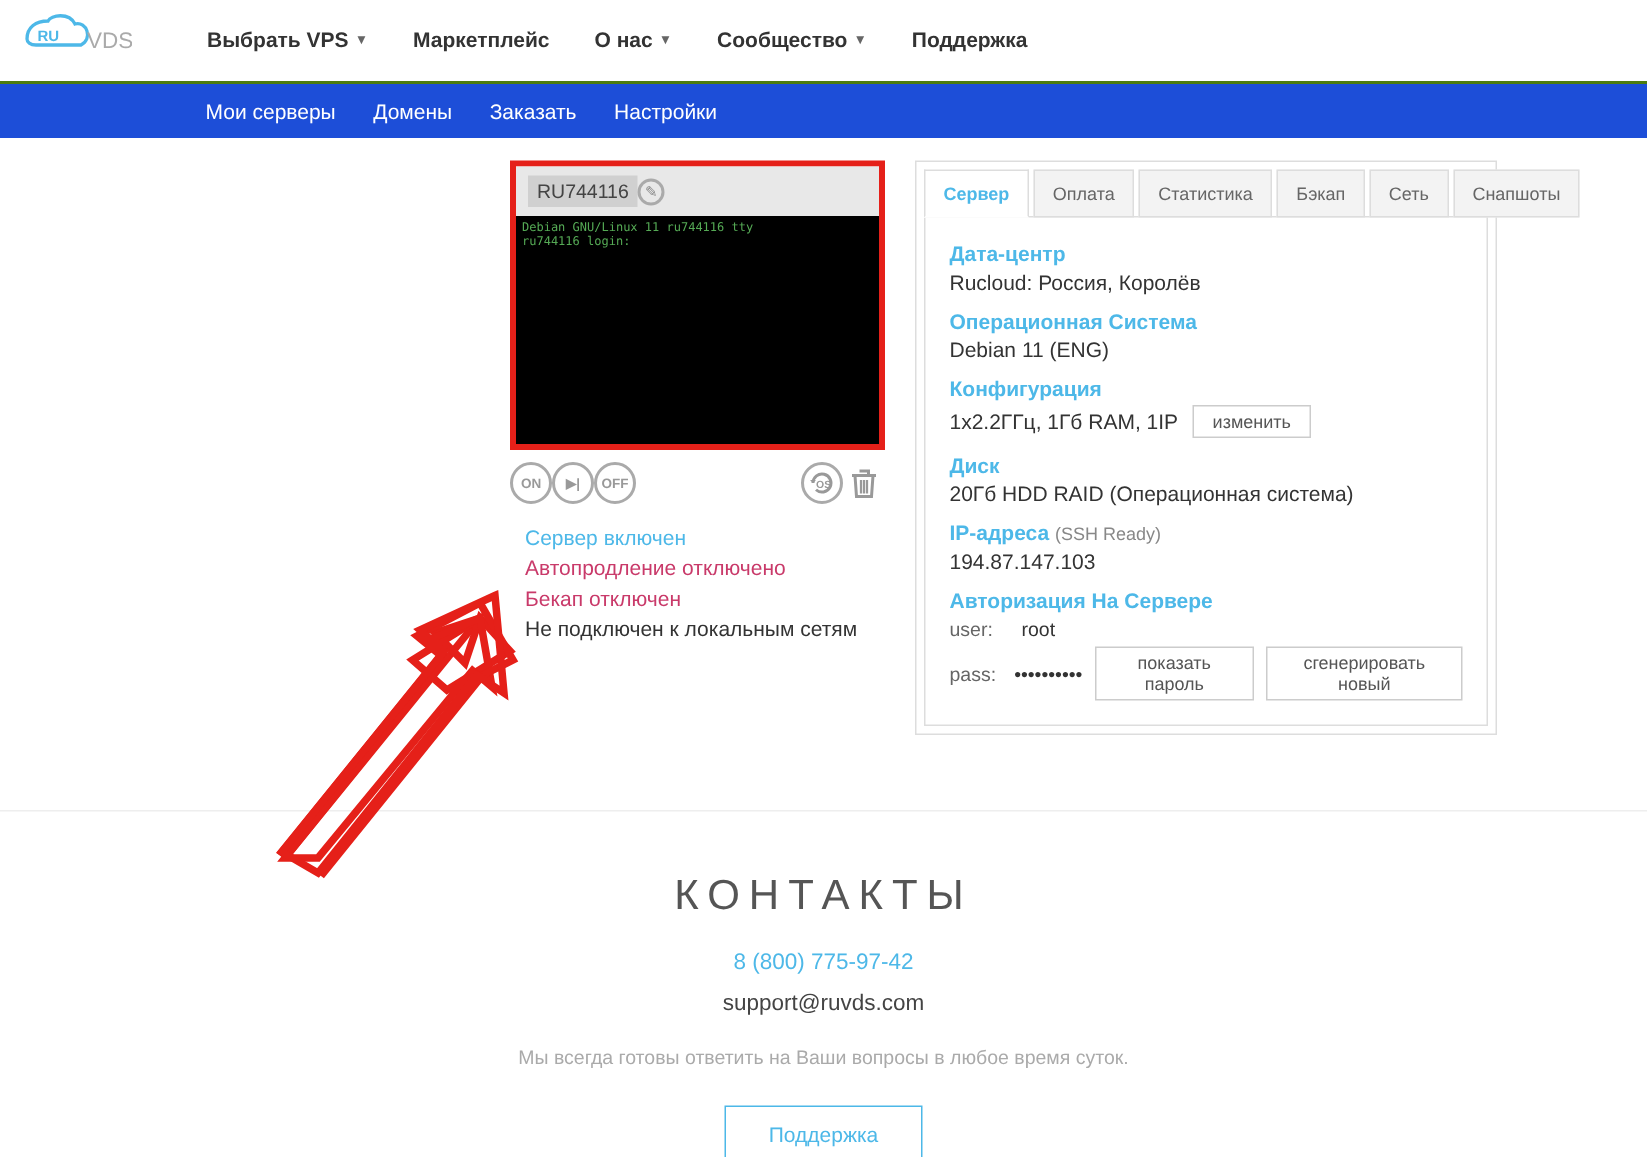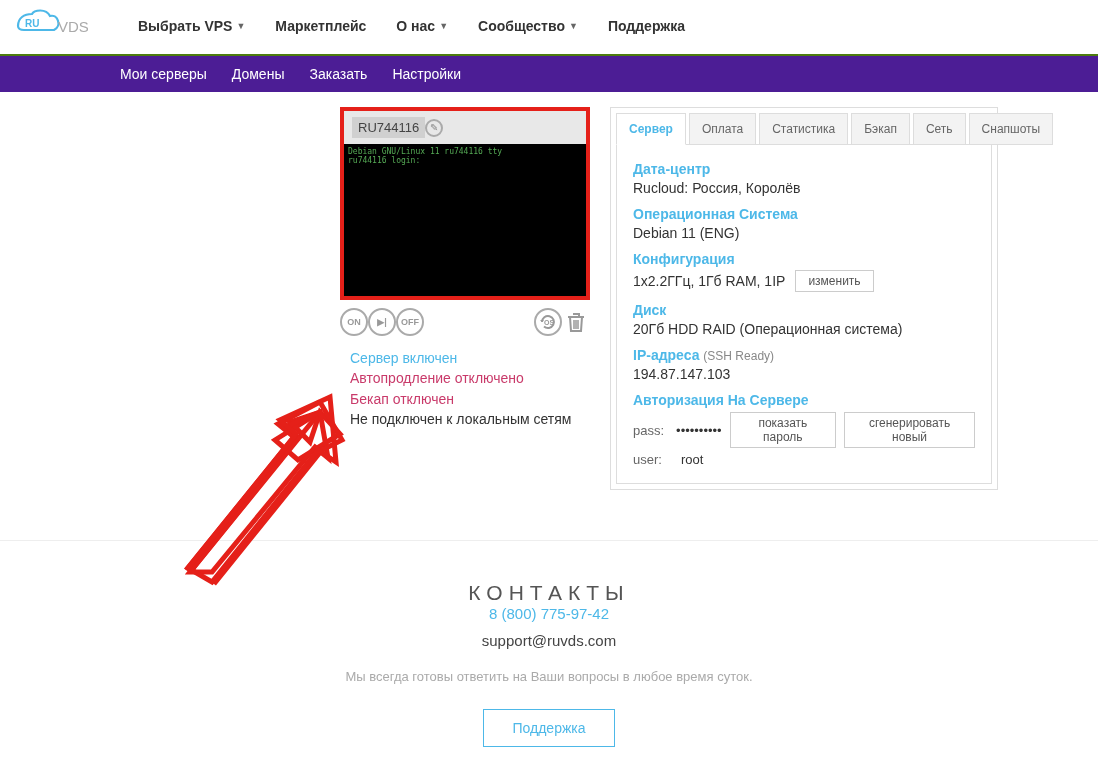--- a/index.html
+++ b/index.html
@@ -3,21 +3,21 @@
 <meta charset="utf-8">
 <style>
 * { margin:0; padding:0; box-sizing:border-box; font-family:Arial,Helvetica,sans-serif; }
 body { background:#fff; color:#333; font-size:14px; }
 .topnav { display:flex; align-items:center; padding:8px 10px 10px 10px; border-bottom:2px solid #4d7c0f; }
 .logo { display:flex; align-items:center; margin-right:30px; }
 .logo svg { display:block; }
 .nav1 { display:flex; gap:30px; align-items:center; margin-left:20px; }
 .nav1 a { color:#333; text-decoration:none; font-size:14px; font-weight:600; display:flex; align-items:center; gap:4px; cursor:pointer; }
 .caret { font-size:9px; color:#666; }
-.subnav { background:#4c1d95; padding:0 0; }
+.subnav { background:#1d4ed8; padding:0 17px; }
 .subnav-inner { display:flex; gap:25px; padding:10px 0 10px 120px; }
 .subnav-inner a { color:#fff; text-decoration:none; font-size:14px; cursor:pointer; }
 .main { display:flex; gap:20px; padding:15px 10px 40px 340px; position:relative; }
 .server-box { width:250px; }
 .console-wrap { border:4px solid #e52019; background:#fff; padding:0; }
 .console-head { background:#e8e8e8; padding:6px 8px; display:flex; align-items:center; gap:0; }
 .sid { background:#d0d0d0; color:#444; padding:3px 6px; font-size:13px; }
 .editcircle { width:18px; height:18px; border:2px solid #aaa; border-radius:50%; display:flex; align-items:center; justify-content:center; color:#888; font-size:10px; cursor:pointer; }
 .console { background:#000; height:152px; color:#5a5; font-family:monospace; font-size:8px; padding:4px; white-space:pre; line-height:1.1; }
 .ctrlrow { display:flex; align-items:center; gap:0; padding:8px 0; }
@@ -36,21 +36,21 @@
 .tabbody { border:1px solid #ddd; margin-top:-1px; padding:16px; }
 .sect-h { color:#4db8e8; font-weight:600; font-size:14px; margin-top:10px; }
 .sect-h:first-child { margin-top:0; }
 .sect-v { color:#333; font-size:14px; margin-top:3px; display:flex; align-items:center; gap:10px; flex-wrap:wrap; }
 .smallbtn { border:1px solid #ccc; background:#fff; color:#555; padding:3px 12px; font-size:12px; cursor:pointer; }
 .ssh { font-size:12px; color:#888; font-weight:normal; }
 .authrow { display:flex; align-items:center; gap:8px; font-size:13px; color:#666; margin-top:4px; }
 .authrow .k { width:40px; }
 .authrow .v { color:#333; }
 .footer { text-align:center; padding:40px 0; border-top:1px solid #eee; margin-top:10px; }
-.footer h2 { letter-spacing:6px; font-weight:400; color:#555; font-size:21px; }
+.footer h2 { letter-spacing:6px; font-weight:400; color:#555; font-size:28px; margin-bottom:20px; }
 .footer .phone { color:#4db8e8; font-size:15px; margin-bottom:10px; }
 .footer .mail { color:#444; font-size:15px; margin-bottom:20px; }
 .footer .note { color:#aaa; font-size:13px; margin-bottom:25px; }
 .supbtn { border:1px solid #4db8e8; color:#4db8e8; background:#fff; padding:10px 28px; font-size:14px; cursor:pointer; }
 </style>
 </head>
 <body>
 
 <div class="topnav">
   <div class="logo">
@@ -163,28 +163,28 @@
       <div class="sect-h">Диск</div>
       <div class="sect-v">20Гб HDD RAID (Операционная система)</div>
 
       <div class="sect-h">
         <span>IP-адреса</span> <span class="ssh">(SSH Ready)</span>
       </div>
       <div class="sect-v">194.87.147.103</div>
 
       <div class="sect-h">Авторизация На Сервере</div>
       <div class="authrow">
+        <span class="k">user:</span>
+        <span class="v">root</span>
+      </div>
+      <div class="authrow">
         <span class="k">pass:</span>
         <span class="v">••••••••••</span>
         <button class="smallbtn">показать пароль</button>
         <button class="smallbtn">сгенерировать новый</button>
-      </div>
-      <div class="authrow">
-        <span class="k">user:</span>
-        <span class="v">root</span>
       </div>
     </div>
   </div>
 </div>
 
 <div class="footer">
   <h2>КОНТАКТЫ</h2>
   <div class="phone">8 (800) 775-97-42</div>
   <div class="mail">support@ruvds.com</div>
   <div class="note">Мы всегда готовы ответить на Ваши вопросы в любое время суток.</div>

